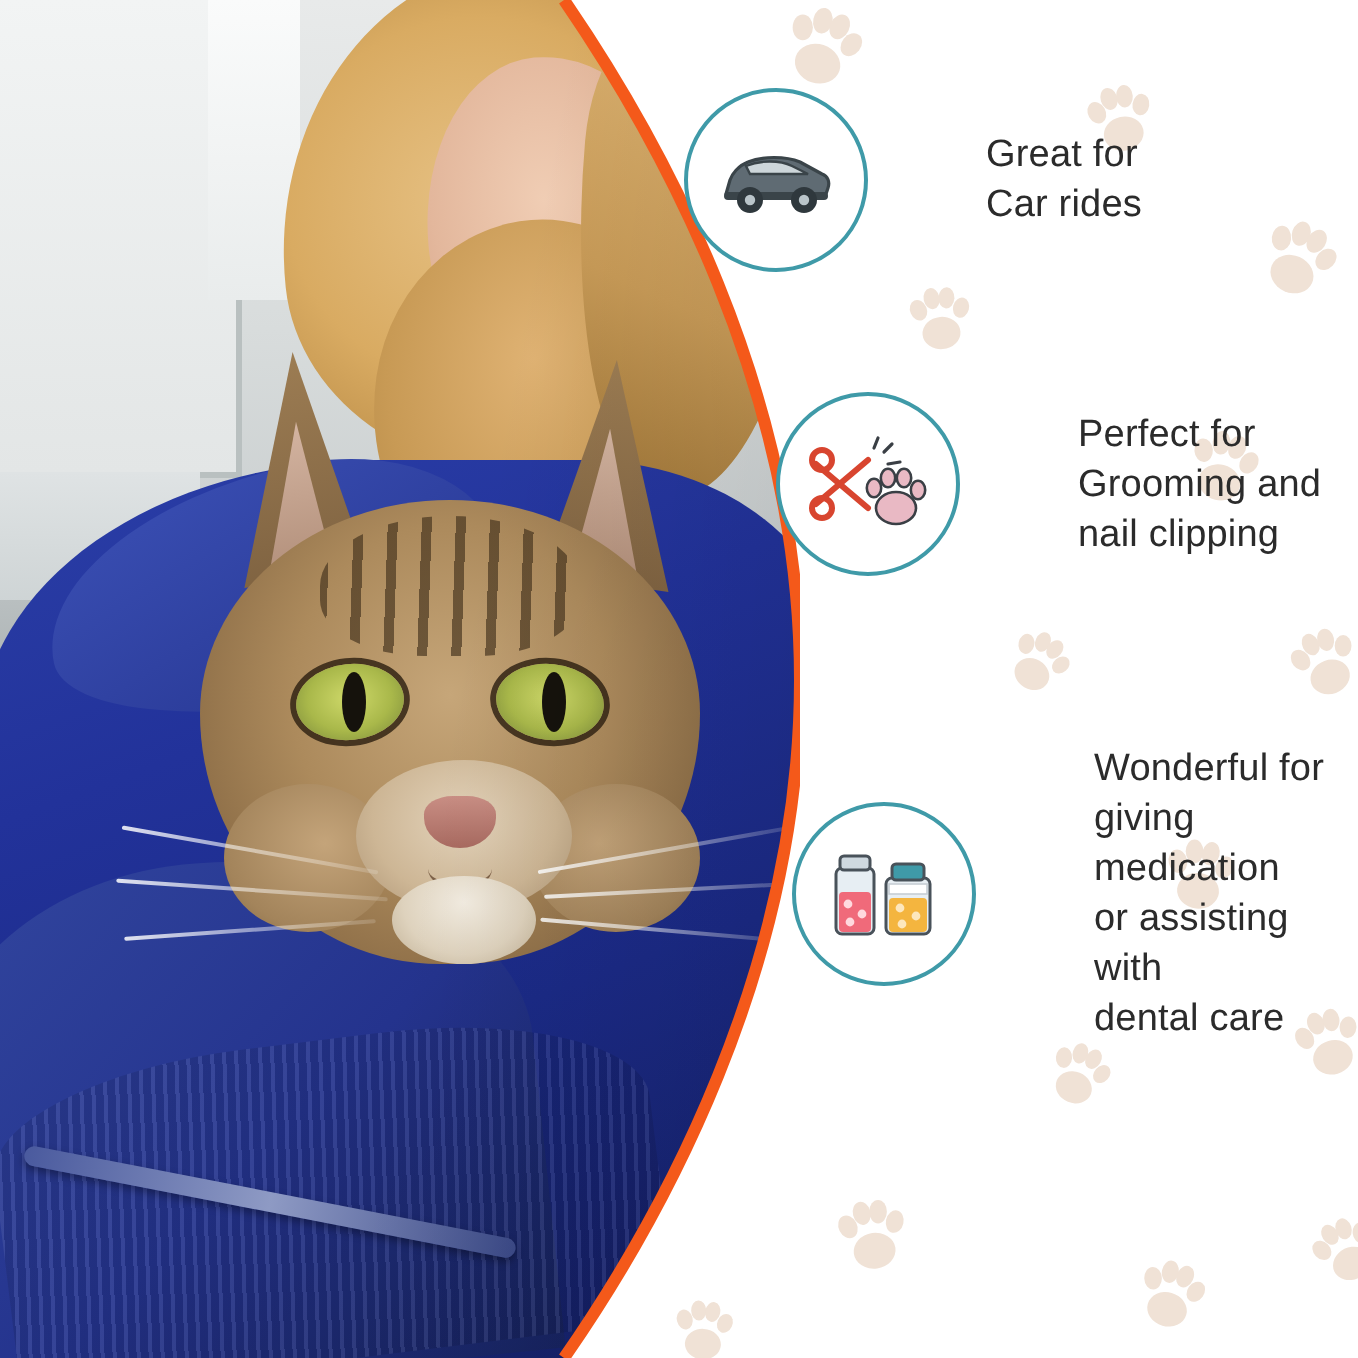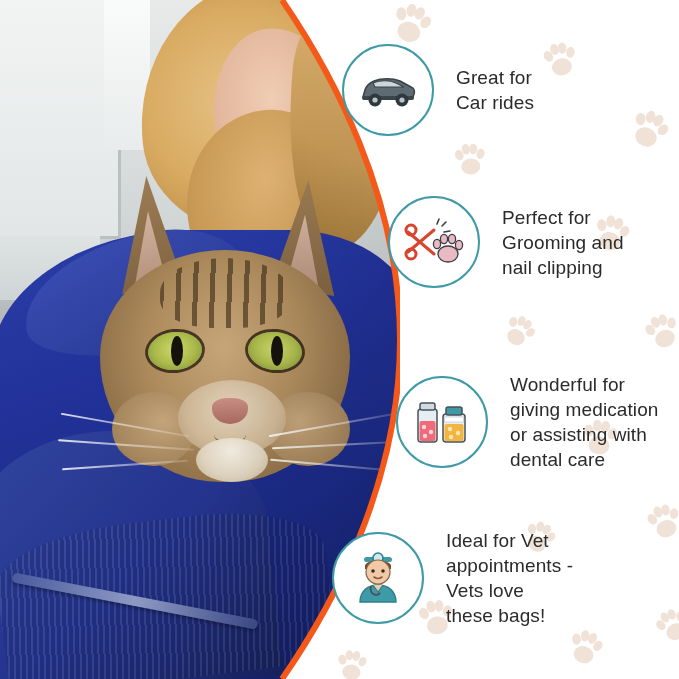--- a/index.html
+++ b/index.html
@@ -226,20 +226,21 @@
     position: absolute; inset: 0;
     background: linear-gradient(100deg, rgba(0,0,0,0) 55%, rgba(0,0,0,.10) 100%);
   }
 
   
   .feature {
     position: absolute;
     display: flex;
     align-items: center;
     z-index: 4;
+    gap: 37px;
   }
   .icon-circle {
     width: 88px;
     height: 88px;
     border-radius: 50%;
     border: 2px solid #3f9aa8;
     background: #ffffff;
     display: flex;
     align-items: center;
     justify-content: center;
@@ -406,39 +407,14 @@
         <circle cx="38" cy="40" r="2.2" fill="#fde7bd"></circle>
         <rect x="31.5" y="20" width="19" height="5" fill="#ffffff" stroke="#c6ced4" stroke-width="0.8"></rect>
       </svg>
     </div>
     <div class="feature-text">Wonderful for
 giving medication
 or assisting with
 dental care</div>
   </div>
 
-  <div class="feature" id="f4">
-    <div class="icon-circle">
-      <svg width="56" height="56" viewBox="0 0 56 56">
-
-        <rect x="14" y="7" width="28" height="5" rx="2.5" fill="#3f9aa8"></rect>
-        <circle cx="28" cy="8" r="5" fill="#cfe8ec" stroke="#2f7f8c" stroke-width="1.6"></circle>
-
-        <path d="M15 16 C15 9 41 9 41 16 L41 19 L15 19 Z" fill="#6b4a2f"></path>
-
-        <ellipse cx="28" cy="22" rx="12" ry="12" fill="#f2c9a6" stroke="#8a6243" stroke-width="1.2"></ellipse>
-        <circle cx="23" cy="21" r="1.8" fill="#3a2a1c"></circle>
-        <circle cx="33" cy="21" r="1.8" fill="#3a2a1c"></circle>
-        <path d="M24 27 Q28 30 32 27" stroke="#8a5a3c" stroke-width="1.6" fill="none" stroke-linecap="round"></path>
-
-        <path d="M10 52 C10 41 18 35 28 35 C38 35 46 41 46 52 Z" fill="#3f9aa8" stroke="#2f7f8c" stroke-width="1.4"></path>
-        <path d="M23 35 L28 42 L33 35" fill="#f2c9a6" stroke="#2f7f8c" stroke-width="1.2"></path>
-
-        <path d="M21 36 C19 44 26 47 30 43" stroke="#46525a" stroke-width="1.8" fill="none"></path>
-      </svg>
-    </div>
-    <div class="feature-text">Ideal for Vet
-appointments -
-Vets love
-these bags!</div>
-  </div>
 
 </div>
 
 </body></html>

